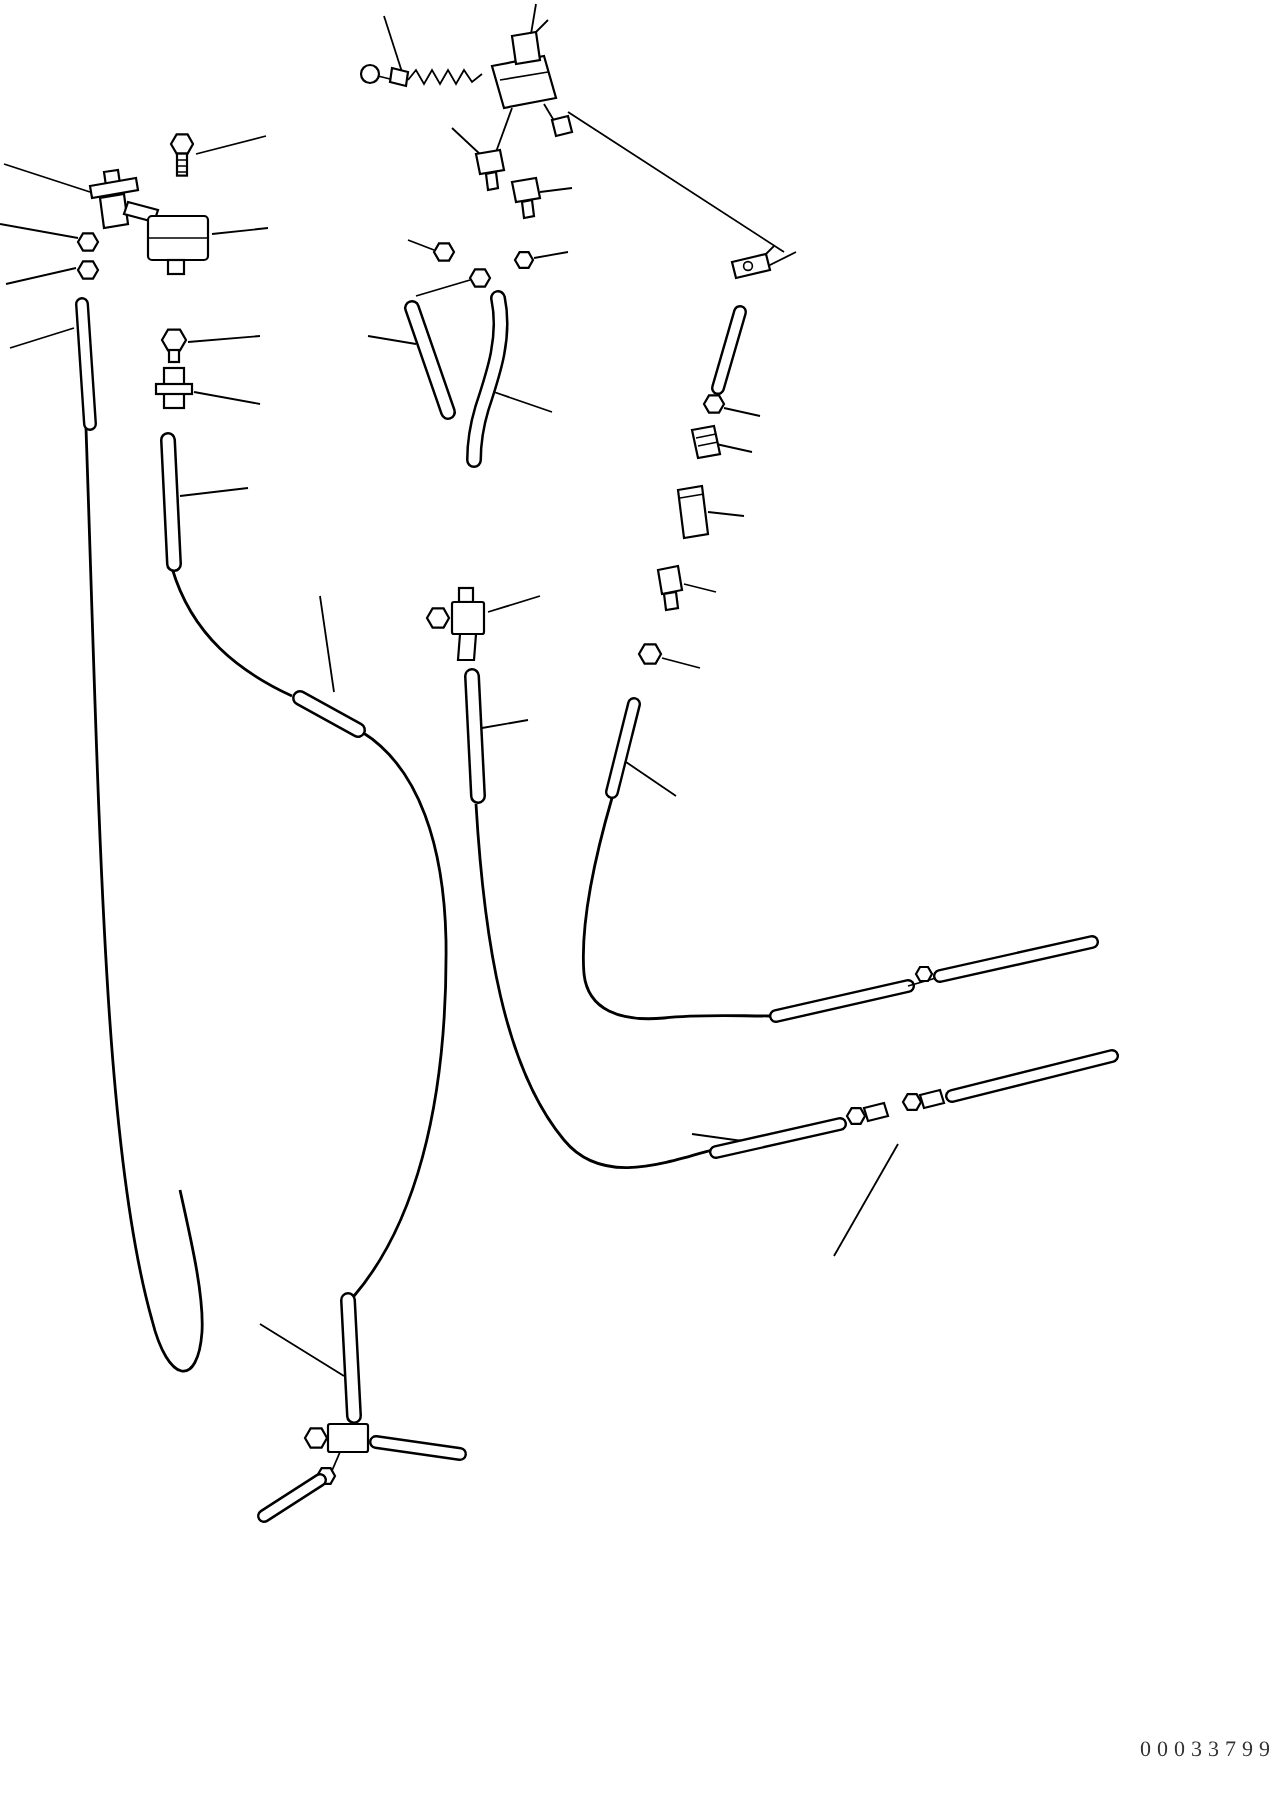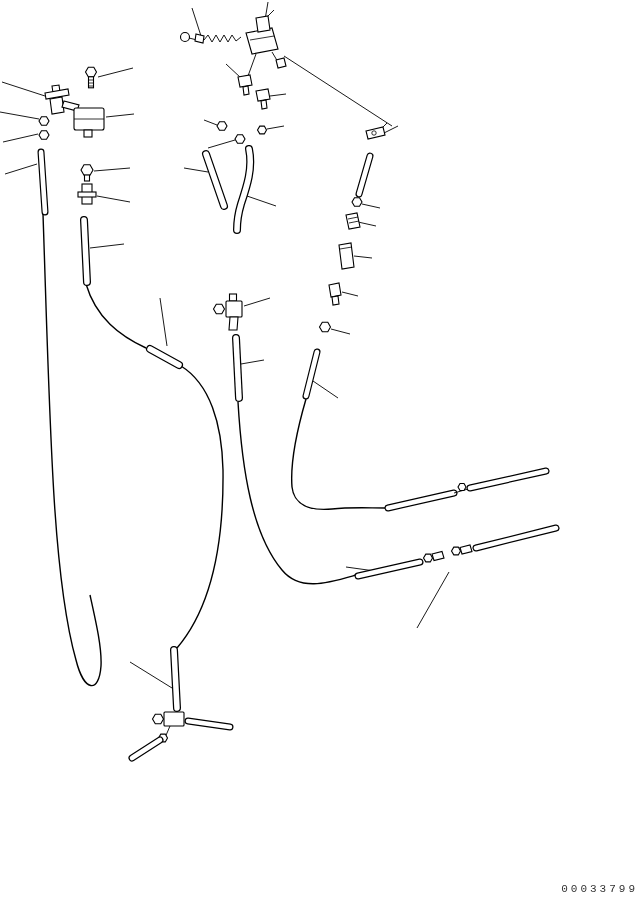--- a/index.html
+++ b/index.html
@@ -8,21 +8,21 @@
   svg{position:absolute;left:0;top:0;}
   
   .ln{stroke:#000;stroke-width:0.9;fill:none;}
   .hose{stroke:#000;stroke-width:1.4;fill:none;}
   .part{fill:#fff;stroke:#000;stroke-width:1.1;}
   .detail{stroke:#000;stroke-width:0.8;fill:none;}
   .to8{stroke:#000;stroke-width:8;fill:none;stroke-linecap:round;}
   .ti8{stroke:#fff;stroke-width:5.5;fill:none;stroke-linecap:round;}
   .to7{stroke:#000;stroke-width:7;fill:none;stroke-linecap:round;}
   .ti7{stroke:#fff;stroke-width:4.6;fill:none;stroke-linecap:round;}
-  .partnum{position:absolute;right:6px;bottom:3px;font-family:Liberation Mono, monospace;
+  .partnum{position:absolute;right:6px;bottom:17px;font-family:Liberation Serif, serif;
            font-size:11px;letter-spacing:3px;color:#333;white-space:nowrap;}
 </style>
 </head>
 <body>
 
 <div class="stage">
 <svg width="644" height="898" viewBox="0 0 644 898">
 
   <g>
     <path class="ln" d="M192,8 L201,36"></path>

